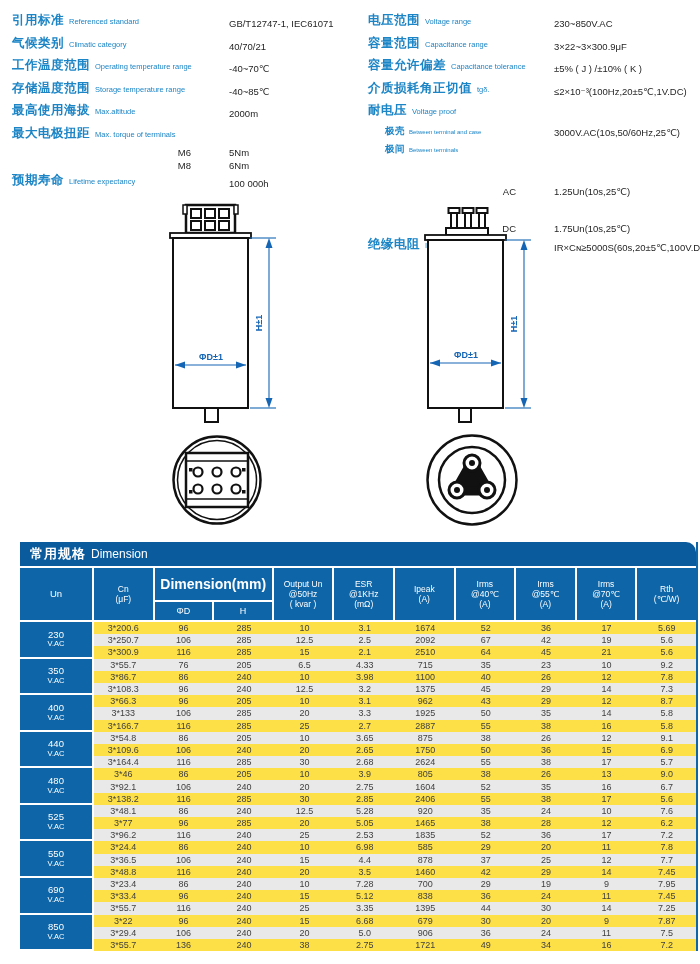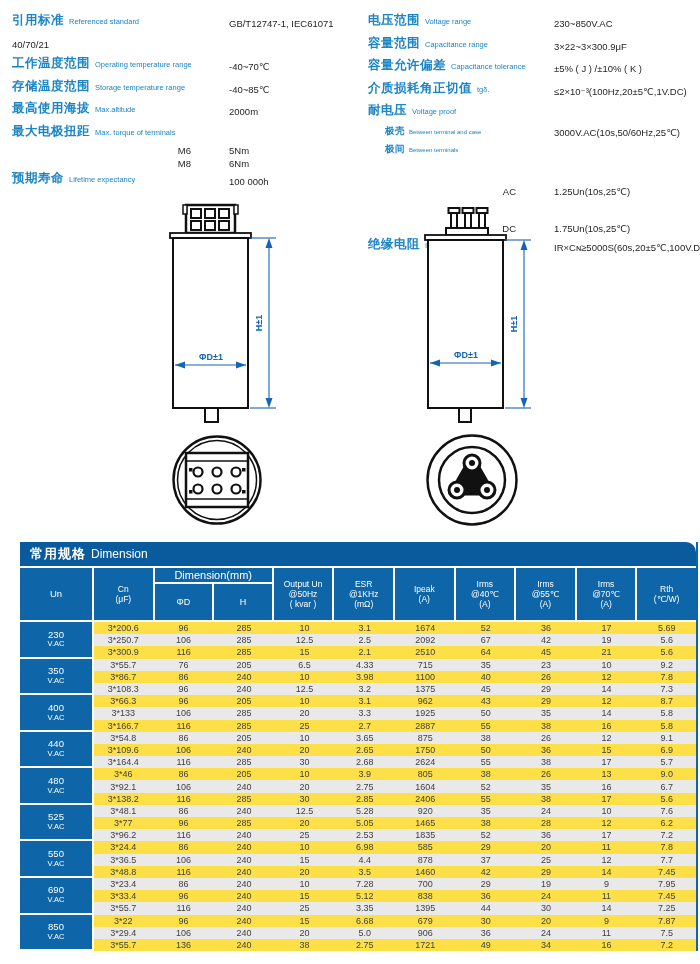--- a/index.html
+++ b/index.html
@@ -35,21 +35,21 @@
   .tbl { position:absolute; left:20px; top:542px; width:678px; border-right:2.5px solid #0e66a9; }
   .tbar { height:24px; background:#0a5b9d; border-radius:0 10px 0 0; color:#fff;
           display:flex; align-items:center; padding-left:10px; margin-bottom:2px; }
   .tbar .t-zh { font-size:13px; font-weight:bold; letter-spacing:1px; }
   .tbar .t-en { font-size:12px; margin-left:5px; }
   .thead { display:flex; gap:2px; height:52px; margin-bottom:2px; }
   .th { background:#0e66a9; color:#fff; flex:1; display:flex; align-items:center; justify-content:center;
         text-align:center; font-size:8.5px; line-height:1.2; white-space:pre-line; }
   .th-un { flex:none; width:72px; font-size:9.5px; }
   .dim-col { flex:2; display:flex; flex-direction:column; gap:2px; background:transparent; }
-  .dim-top { background:#0e66a9; color:#fff; height:14px; display:flex; align-items:center; justify-content:center; font-size:11px; }
+  .dim-top { background:#0e66a9; color:#fff; height:32px; display:flex; align-items:center; justify-content:center; font-size:14px;font-weight:bold; }
   .dim-bot { flex:1; display:flex; gap:2px; }
   .dim-bot .th { font-size:9px; }
   .tgroup { display:flex; gap:2px; background:#fff; }
   .un-cell { flex:none; width:72px; background:#0e66a9; color:#fff; margin-bottom:2px;
              display:flex; flex-direction:column; align-items:center; justify-content:center; line-height:1.15; }
   .un-v { font-size:9.5px; }
   .un-u { font-size:7.5px; }
   .grows { flex:1; display:flex; flex-direction:column; }
   .trow { display:flex; gap:2px; height:12.2px; align-items:center; }
   .trow.odd { background:#e9e9e9; }
@@ -63,20 +63,24 @@
 
   <div class="spec-col spec-left">
       <div class="srow">
         <div class="slabel">
           <div class="zh">引用标准</div>
           <div class="en">Referenced standard</div>
         </div>
         <div class="sval">GB/T12747-1,  IEC61071</div>
       </div>
       <div class="srow">
+        <div class="slabel">
+          <div class="zh">气候类别</div>
+          <div class="en">Climatic category</div>
+        </div>
         <div class="sval">40/70/21</div>
       </div>
       <div class="srow">
         <div class="slabel">
           <div class="zh">工作温度范围</div>
           <div class="en">Operating temperature range</div>
         </div>
         <div class="sval">-40~70℃</div>
       </div>
       <div class="srow">

